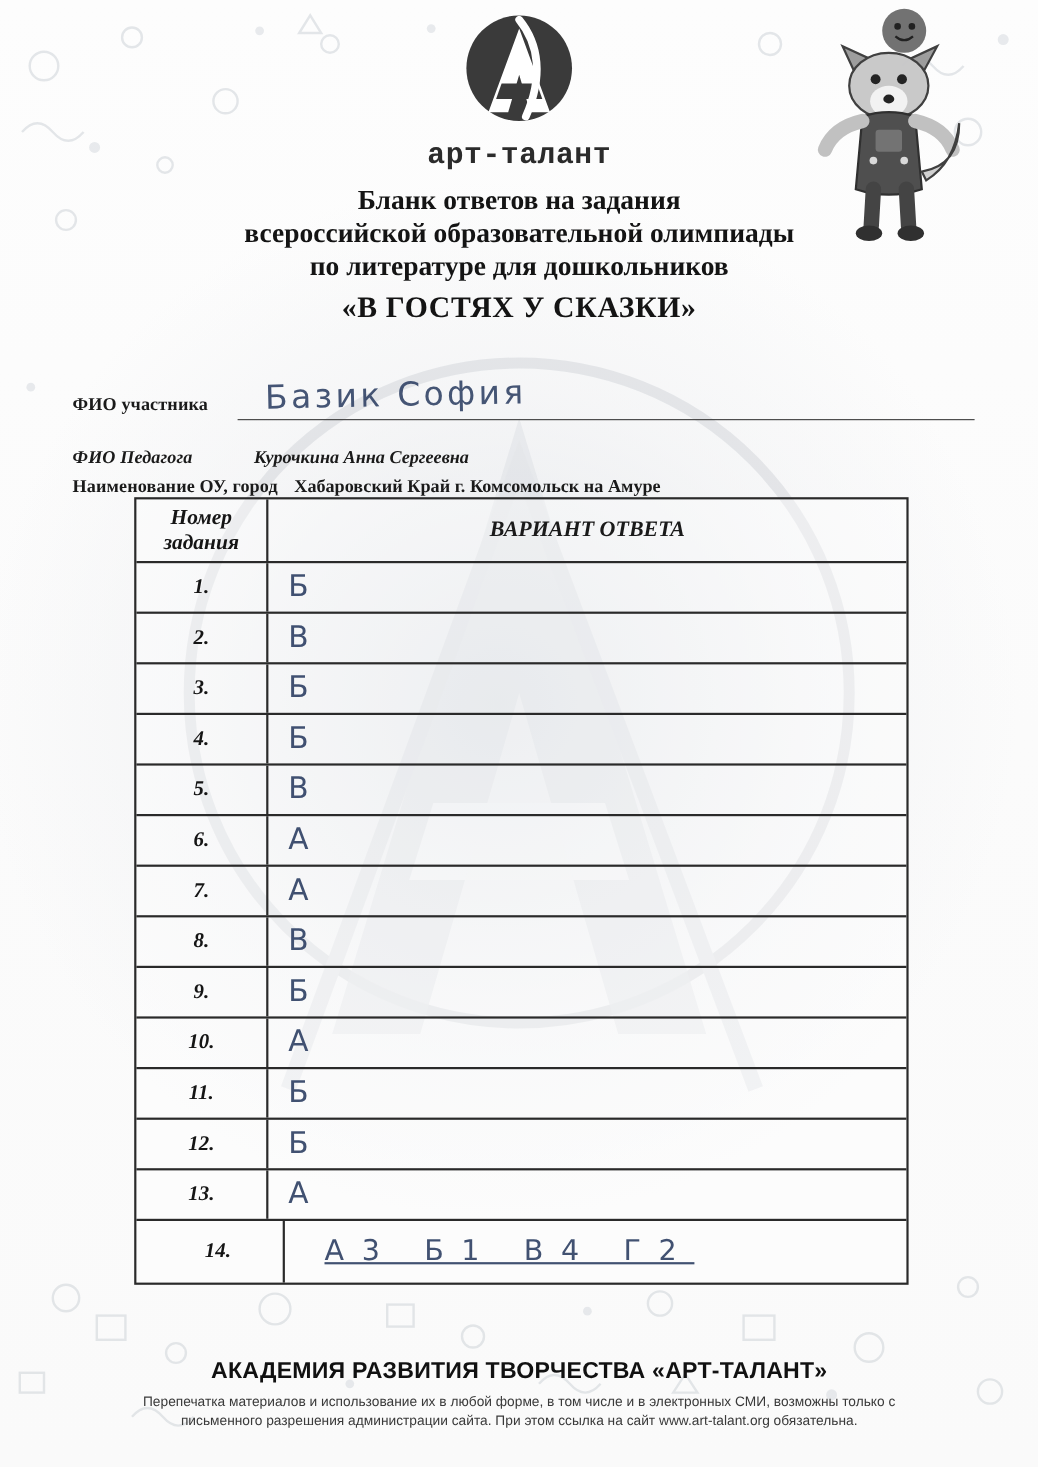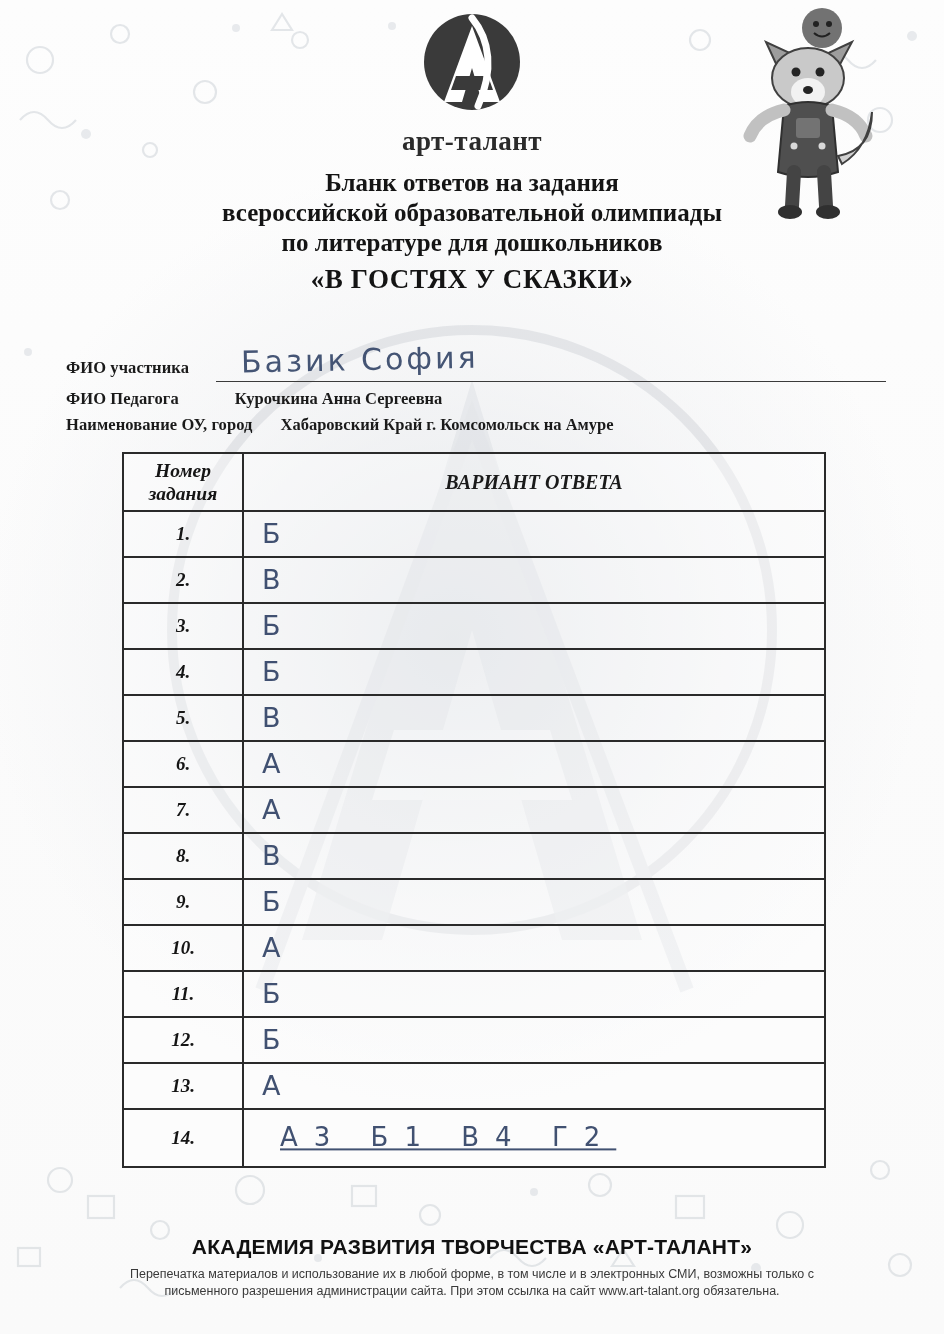--- a/index.html
+++ b/index.html
@@ -49,21 +49,21 @@
 
   
   .logo-block {
     position: absolute;
     left: 0; right: 0;
     top: 10px;
     text-align: center;
   }
   .logo-mark { width: 112px; height: 118px; display: inline-block; }
   .logo-text {
-    font-family: Liberation Serif, serif;
+    font-family: Liberation Mono, monospace;
     font-weight: bold;
     font-size: 27px;
     letter-spacing: .5px;
     color: #2b2b2b;
     margin-top: -6px;
   }
 
   .title-block {
     position: absolute;
     left: 0; right: 0;
@@ -106,42 +106,42 @@
     white-space: nowrap;
   }
   .field-label {
     font-weight: bold;
     font-size: 16.5px;
     letter-spacing: .1px;
   }
   .field-value-print {
     font-weight: bold;
     font-size: 16.5px;
-    margin-left: 24px;
+    margin-left: 11px;
   }
   .row-fio-uch { height: 30px; }
   .rule {
     position: absolute;
     left: 150px;
     right: 0;
     top: 23px;
     border-bottom: 1.2px solid #3b3b3b;
   }
   .handwrite {
     position: absolute;
     left: 175px;
     top: -16px;
     font-family: "DejaVu Sans", sans-serif;
     font-size: 30px;
     letter-spacing: 3px;
     color: #2d3f63;
     transform: rotate(-1.2deg);
     opacity: .88;
   }
-  .row-teacher { margin-top: 1px; }
+  .row-teacher { margin-top: 18px; font-style: italic; }
   .teacher-value { margin-left: 52px; }
   .row-school { margin-top: 4px; }
 
   
   .table-wrap {
     position: absolute;
     left: 122px;
     top: 452px;
     width: 700px;
     border: 2.4px solid #2a2a2a;
@@ -186,21 +186,21 @@
     left: 18px;
     top: 50%;
     transform: translateY(-52%);
     font-family: "DejaVu Sans", sans-serif;
     font-size: 27px;
     color: #2d3f63;
     opacity: .9;
     letter-spacing: 1px;
   }
   .ans-hand.wide { letter-spacing: 16px; font-size: 26px; left: 36px; text-decoration: underline; }
-  .row14 { min-height: 56px; }
+  .row14 { min-height: 56px; padding-left: 15px; }
 
   
   .footer {
     position: absolute;
     left: 0; right: 0;
     bottom: 34px;
     text-align: center;
     font-family: "Liberation Sans", sans-serif;
   }
   .footer-title {

